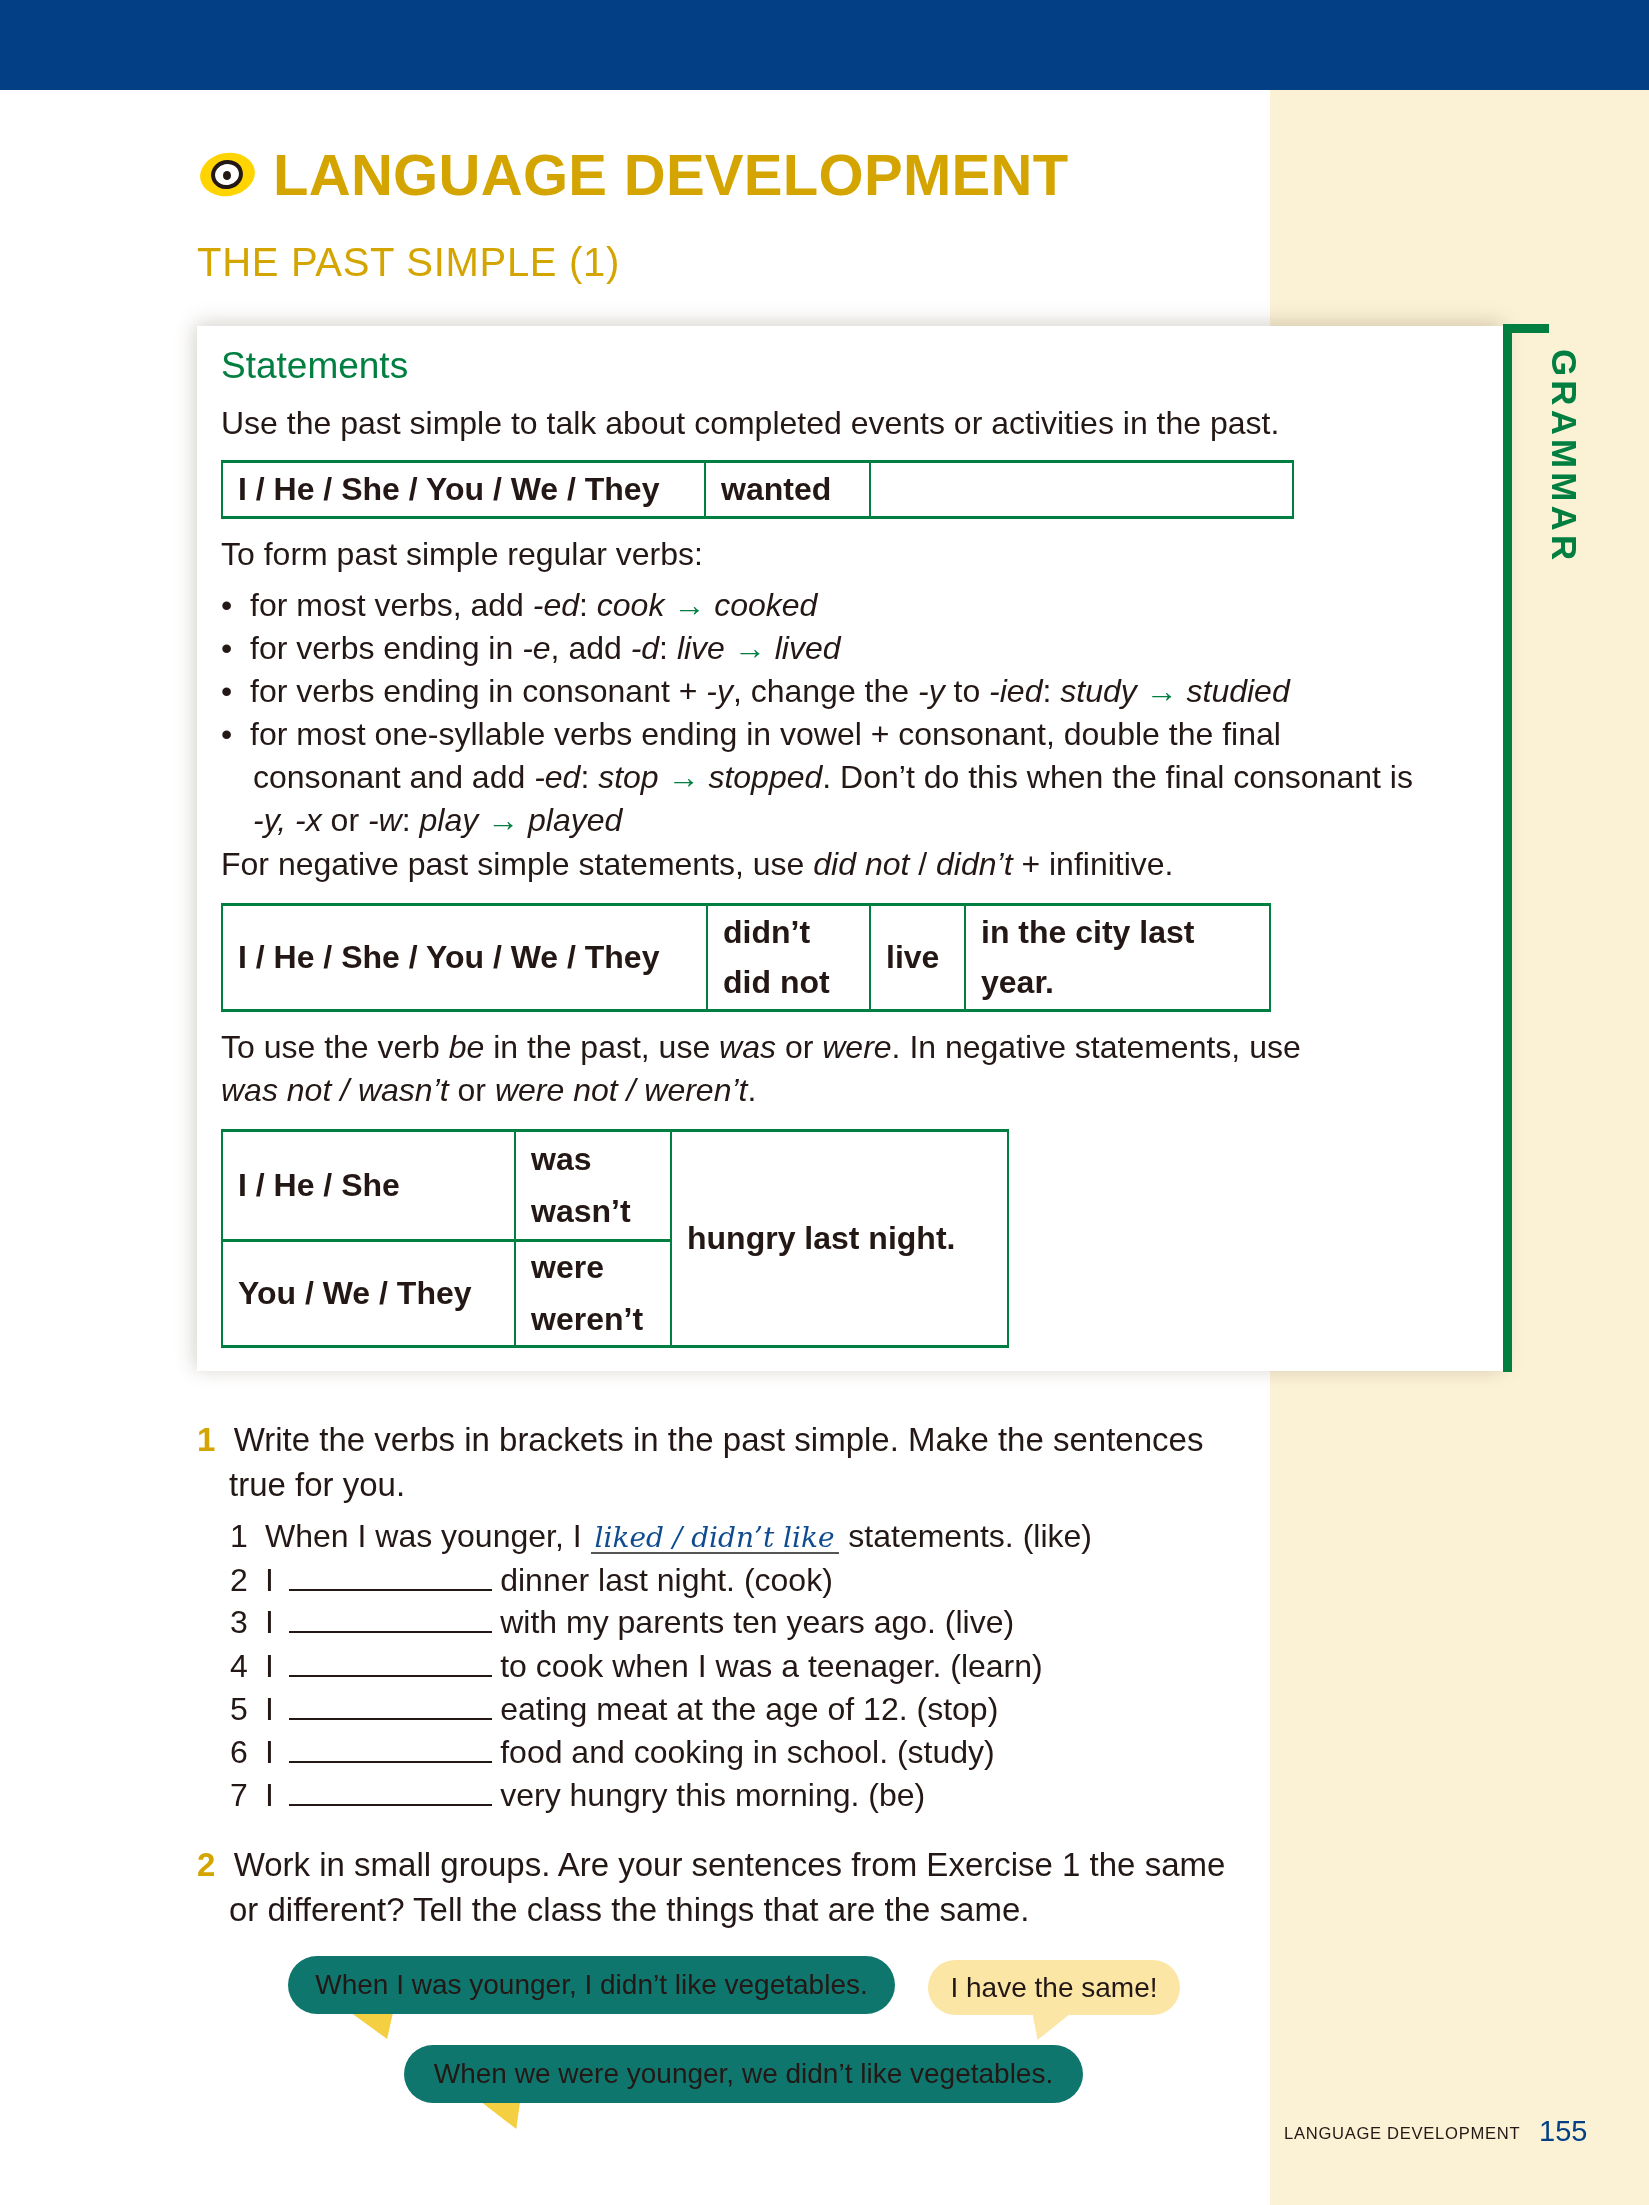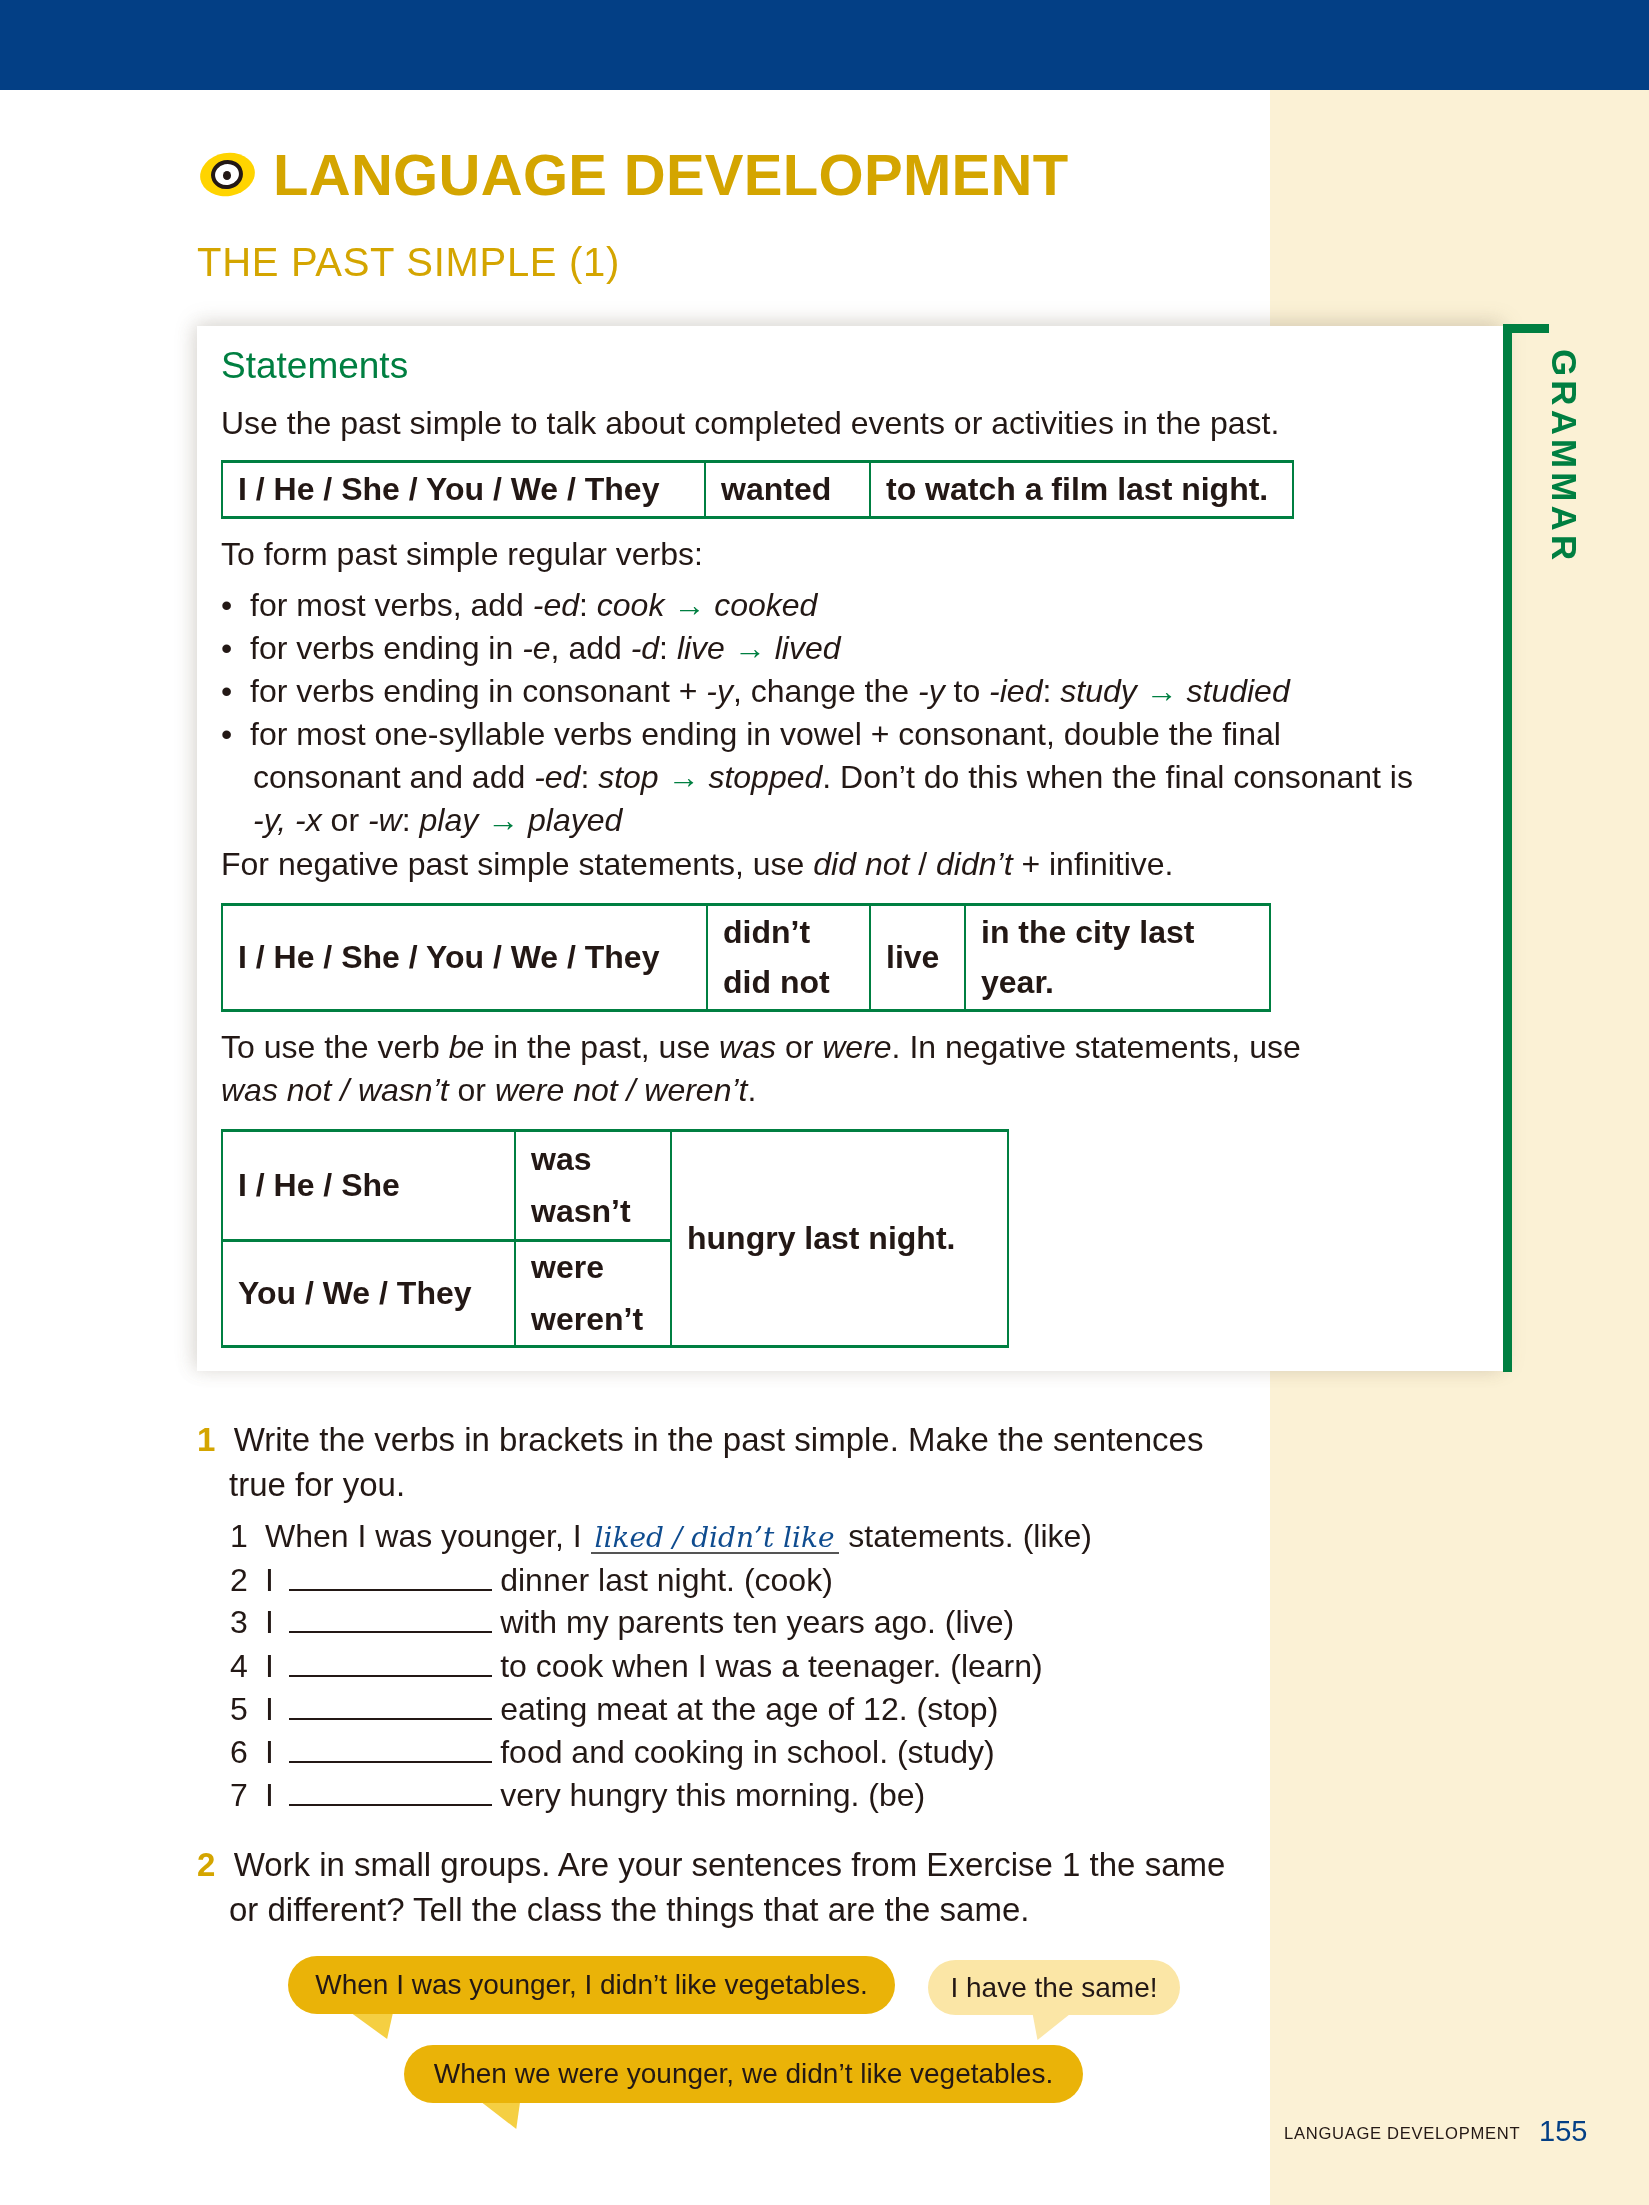--- a/index.html
+++ b/index.html
@@ -38,21 +38,21 @@
   .ex-head { position: absolute; left: 197px; font-size: 33px; line-height: 1.35; white-space: nowrap; }
   .ex-head .indent { padding-left: 32px; }
 
   .item { position: absolute; left: 230px; font-size: 32px; line-height: 1; white-space: nowrap; display: flex; align-items: baseline; }
   .item .n { width: 35px; display: inline-block; }
   .item .i { margin-right: 15px; }
   .blank { display: inline-block; width: 203px; border-bottom: 2.1px solid #231815; margin-right: 8.3px; height: 0.7px; }
   .answer { display: inline-block; border-bottom: 2.1px solid #555; font-family: "DejaVu Serif", serif; font-style: italic; color: #0f4c8f; font-size: 28px; padding: 0 4.1px; margin-right: 9.7px; }
 
   .bubble { position: absolute; border-radius: 29px; display: flex; align-items: center; justify-content: center; font-size: 28px; white-space: nowrap; color: #231815; }
-  .bubble.dark { background: #eab308; }
+  .bubble.dark { background: #0f766e; }
   .bubble.light { background: #fbe6a6; }
   .tail { position: absolute; width: 0; height: 0; }
 
   .footer-label { position: absolute; left: 1284px; top: 2124px; font-size: 16.6px; letter-spacing: 0.7px; color: #231815; }
   .footer-page { position: absolute; left: 1539px; top: 2115px; font-size: 29px; color: #033f85; }
 </style>
 </head>
 <body>
 
 <div class="top-band"></div>
@@ -76,21 +76,20 @@
 </div>
 
 <div class="heading-green">Statements</div>
 <div class="txt" style="left:221px; top:404px;">Use the past simple to talk about completed events or activities in the past.</div>
 
 <div class="gtable" style="left:221px; top:460px; width:1073px; height:59px;">
   <div class="cell" style="left:0; width:483px;">I / He / She / You / We / They</div>
   <div class="vline" style="left:481px;"></div>
   <div class="cell b" style="left:483px; width:163px;">wanted</div>
   <div class="vline" style="left:646px;"></div>
-  <div class="cell" style="left:648px; width:422px;">to watch a film last night.</div>
 </div>
 
 <div class="txt" style="left:221px; top:535px;">To form past simple regular verbs:</div>
 
 <div class="txt" style="left:221px; top:586px;">
   <span>•&nbsp;&nbsp;</span><span>for most verbs, add </span><em>-ed</em><span>: </span><em>cook</em> <span class="arrow">→</span> <em>cooked</em>
 </div>
 <div class="txt" style="left:221px; top:629px;">
   <span>•&nbsp;&nbsp;</span><span>for verbs ending in </span><em>-e</em><span>, add </span><em>-d</em><span>: </span><em>live</em> <span class="arrow">→</span> <em>lived</em>
 </div>

